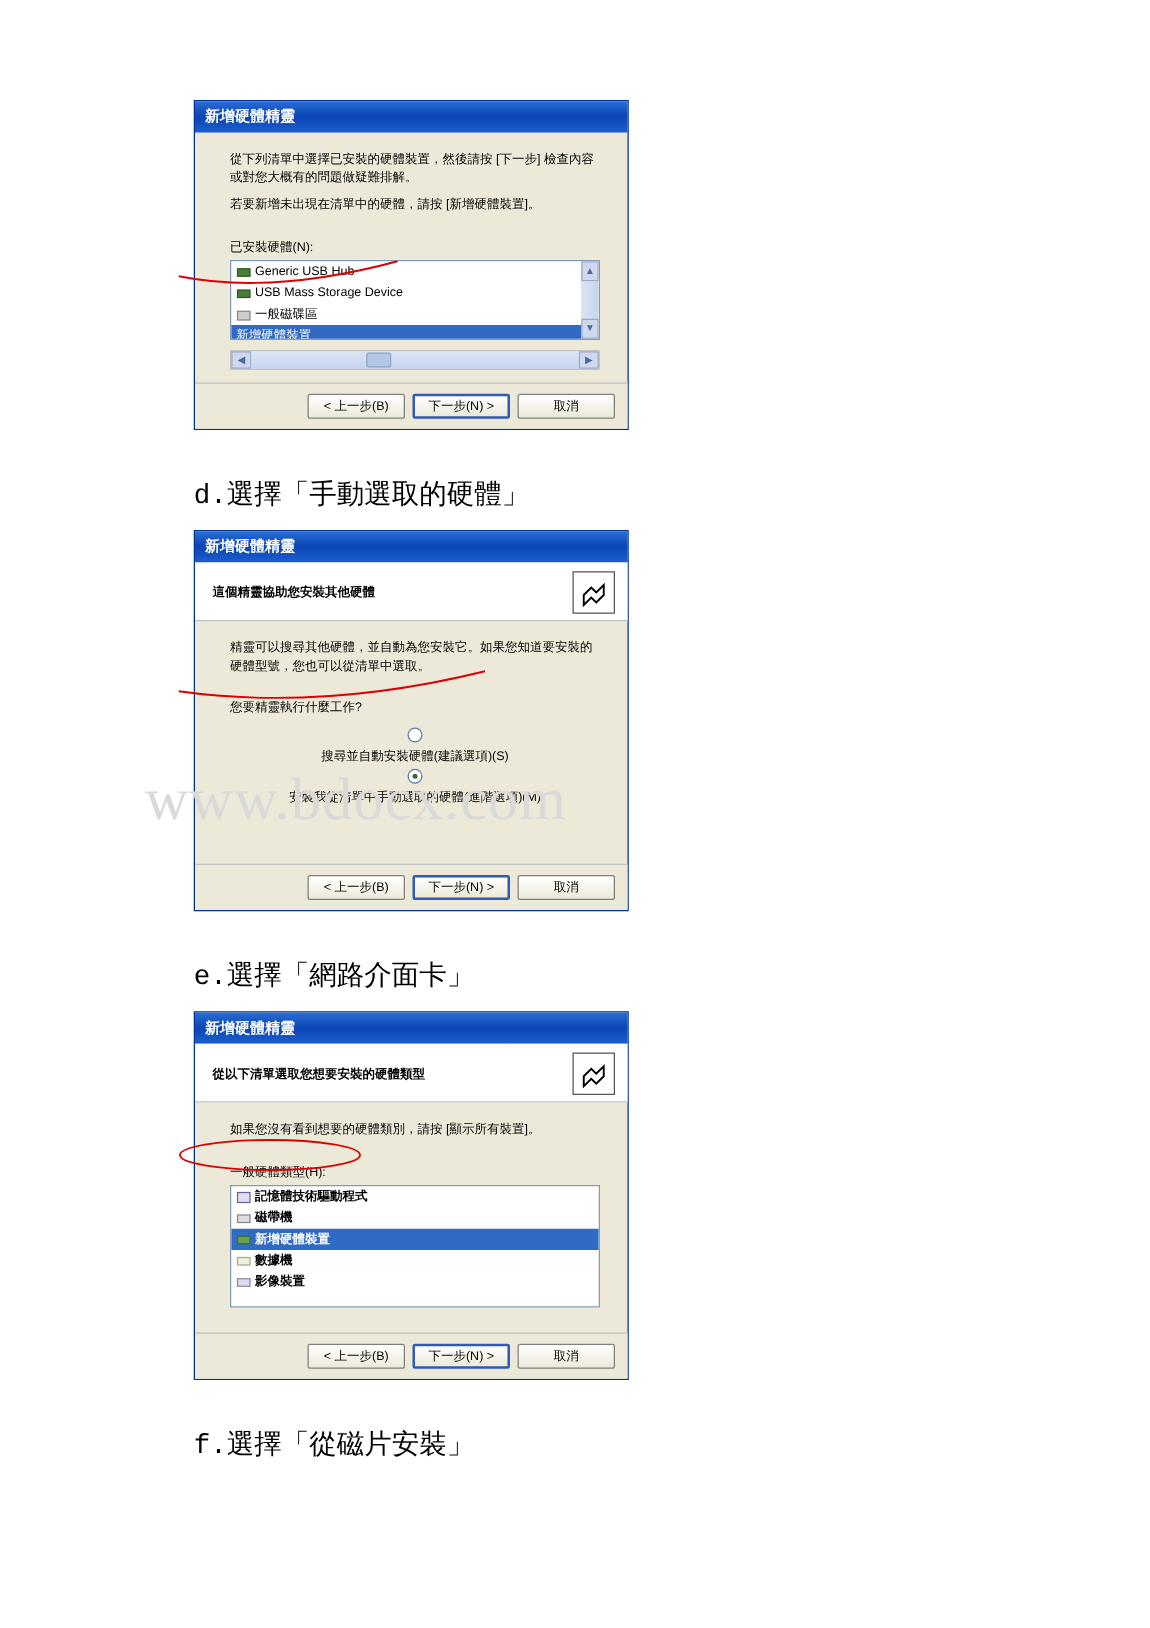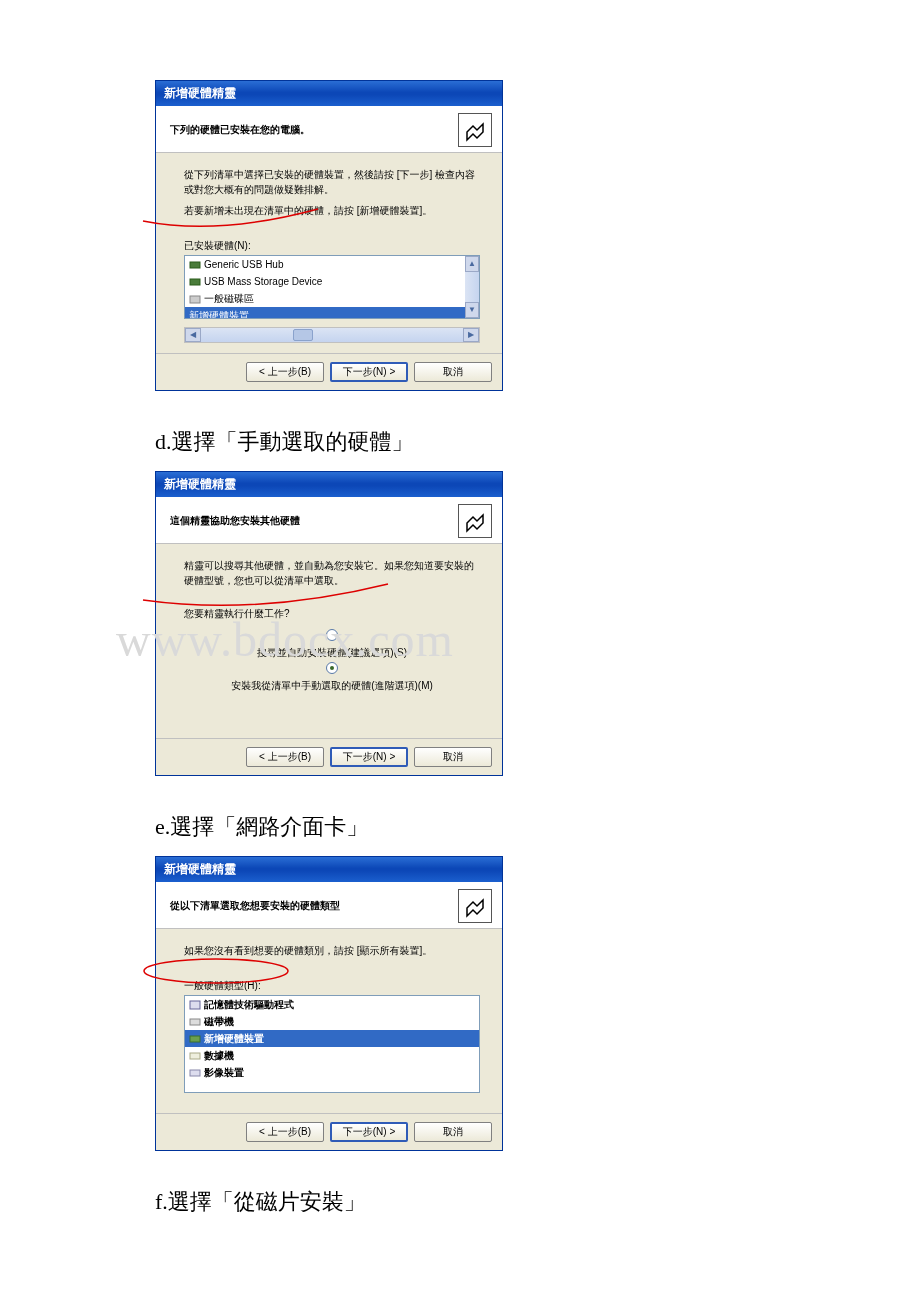--- a/index.html
+++ b/index.html
@@ -112,21 +112,21 @@
     font-size: 10px;
     padding: 2px 10px;
     border: 1px solid #808080;
     border-radius: 2px;
     background: linear-gradient(to bottom, #fff, #ece9d8);
     min-width: 56px;
     text-align: center;
   }
   .btn.default { border: 2px solid #2f5bb7; padding: 1px 9px; }
   .caption {
-    font-family: Liberation Serif, serif;
+    font-family: Liberation Mono, monospace;
     font-size: 22px;
     margin: 36px 0 14px 0;
     color: #000;
   }
   .redmark {
     position: absolute;
     pointer-events: none;
   }
   .radio-row { display:flex; align-items:center; gap:4px; margin:2px 0; font-size:10px;flex-direction:column;}
   .radio { width:10px;height:10px;border:1px solid #5a7aa8;border-radius:50%;background:#fff;display:inline-flex;align-items:center;justify-content:center;}
@@ -149,28 +149,20 @@
 </style>
 </head>
 <body>
 
 <div class="page" style="position:relative;">
 
   <div class="watermark">www.bdocx.com</div>
 
   <div class="wizard">
     <div class="titlebar">新增硬體精靈</div>
-    <div class="header">
-      <div class="header-text">下列的硬體已安裝在您的電腦。</div>
-      <div class="header-icon">
-        <svg viewBox="0 0 24 24">
-            <path d="M4 14 L10 8 L14 12 L20 6 L20 14 L14 20 L10 16 L4 22 Z" fill="none" stroke="#000" stroke-width="1.5"></path>
-          </svg>
-      </div>
-    </div>
     <div class="body">
       <div>從下列清單中選擇已安裝的硬體裝置，然後請按 [下一步] 檢查內容或對您大概有的問題做疑難排解。</div>
       <div style="height:6px"></div>
       <div>若要新增未出現在清單中的硬體，請按 [新增硬體裝置]。</div>
       <div style="height:12px"></div>
       <div class="label">已安裝硬體(N):</div>
       <div class="listbox">
         <div class="list-item">
           <svg class="li-icon" viewBox="0 0 12 12">
               <rect x="1" y="3" width="10" height="6" fill="#4a7c3a" stroke="#2a5c1a"></rect>

